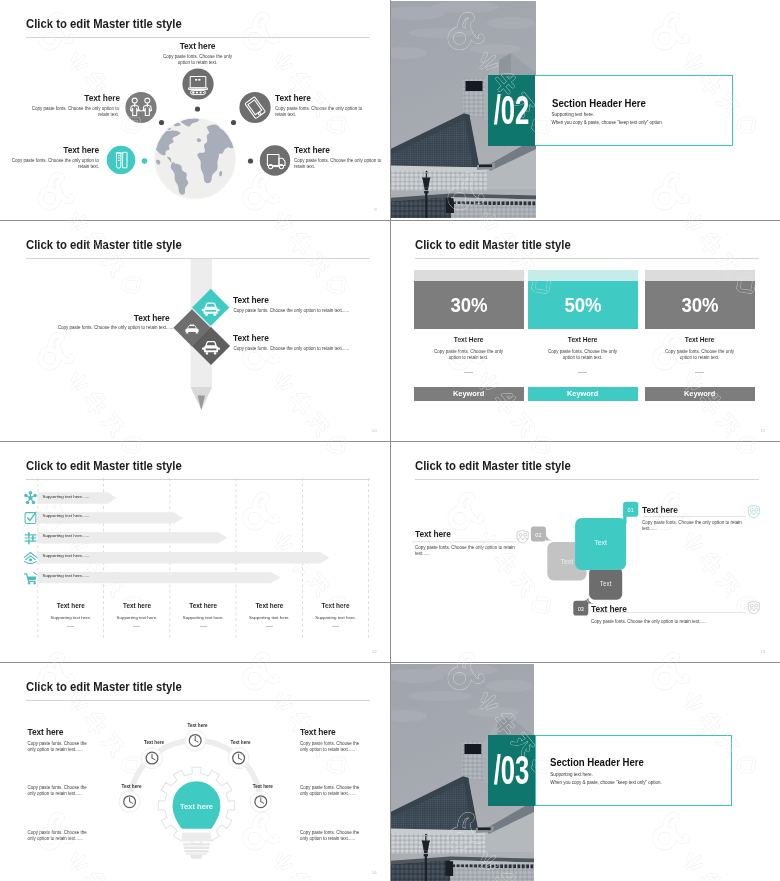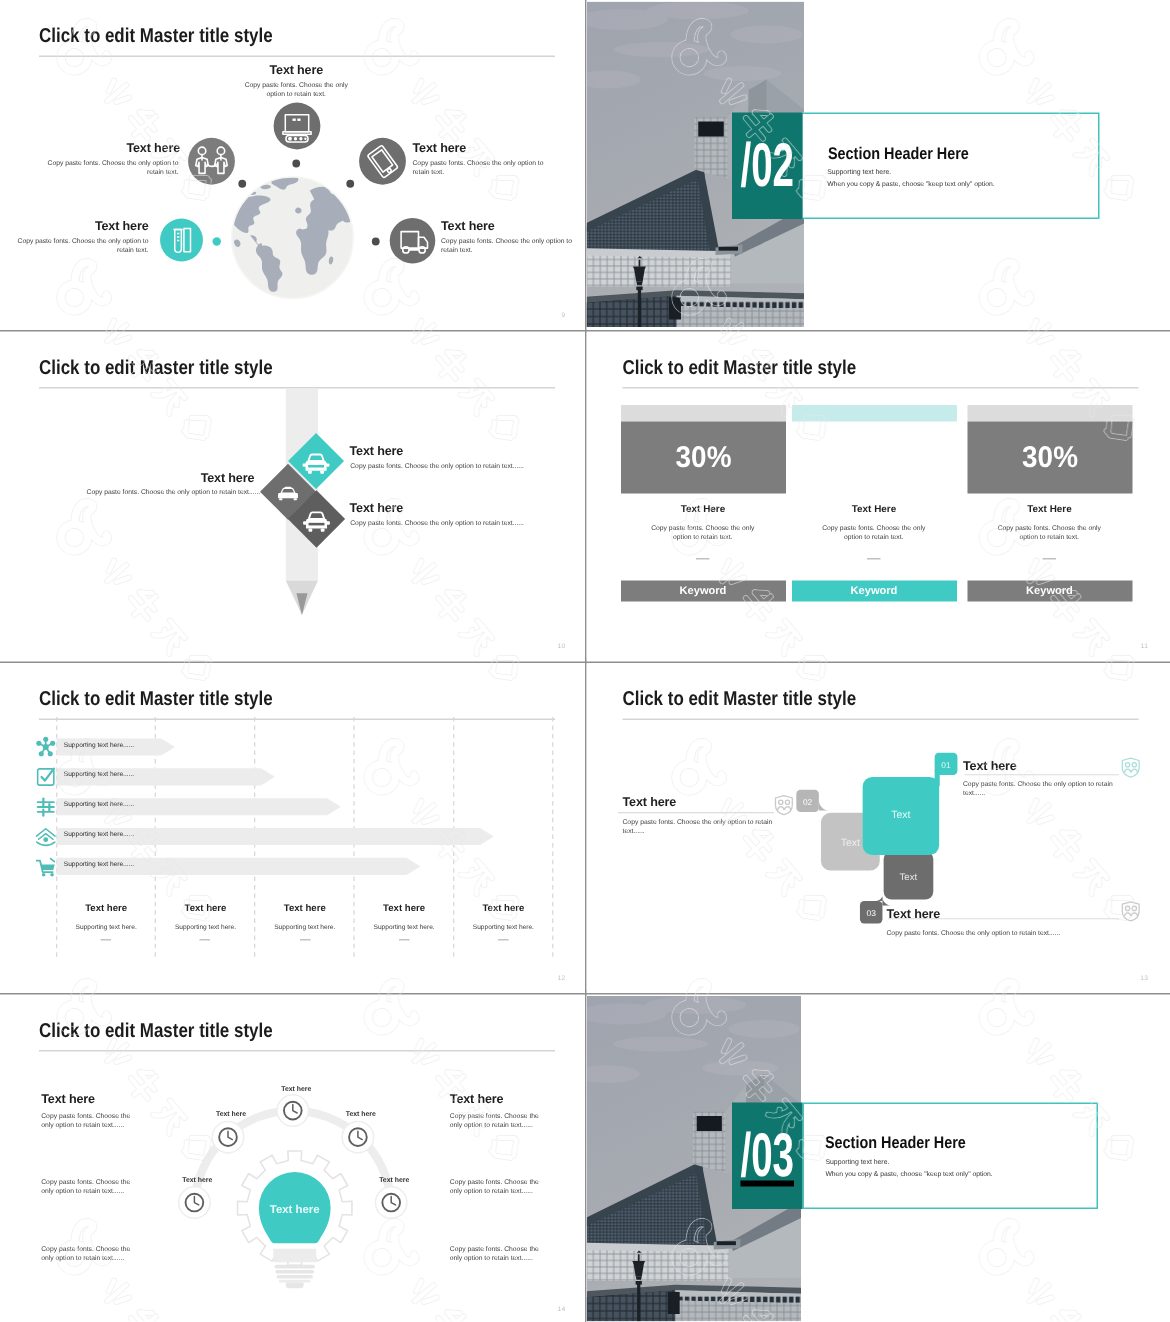--- a/index.html
+++ b/index.html
@@ -424,20 +424,23 @@
     <div class="phead">Text Here</div>
     <div class="pbodytxt">Copy paste fonts. Choose the only option to retain text.</div>
     <div class="pdash"></div>
     <div class="pkey">
             <span>Keyword</span>
           </div>
   </div>
 
   <div class="c pcol accent" style="left:137px;">
     <div class="pcap"></div>
+    <div class="pbody">
+            <span>50%</span>
+          </div>
     <div class="phead">Text Here</div>
     <div class="pbodytxt">Copy paste fonts. Choose the only option to retain text.</div>
     <div class="pdash"></div>
     <div class="pkey">
             <span>Keyword</span>
           </div>
   </div>
 
   <div class="c pcol" style="left:254px;">
     <div class="pcap"></div>
@@ -709,21 +712,21 @@
   <div class="pg">14</div>
 </div>
     </div>
 
 <div class="slide r">
       <div class="sheet">
   <svg class="c" style="left:0;top:0" width="143" height="217" viewBox="0 0 145 217" preserveAspectRatio="none">
     <use href="#bldg"></use>
   </svg>
   <div class="c sechdrbox" style="left:144.5px;top:71.2px;width:197px;height:70.5px;"></div>
-  <div class="c numbox" style="left:97.5px;top:71.2px;width:46.6px;height:70.5px;text-decoration:underline;">
+  <div class="c numbox" style="left:97.5px;top:71.2px;width:46.6px;height:70.5px;">
     <span>/03</span>
   </div>
   <div class="c sh" style="left:159.8px;top:93.2px;">Section Header Here</div>
   <div class="c ssub" style="left:159.8px;top:108.9px;">Supporting text here.</div>
   <div class="c snote" style="left:159.8px;top:117px;">When you copy &amp; paste, choose "keep text only" option.</div>
 </div>
     </div>
 
 </div>
 <svg id="wmlayer" width="780" height="881" style="position:absolute;left:0;top:0;pointer-events:none;z-index:40;">

